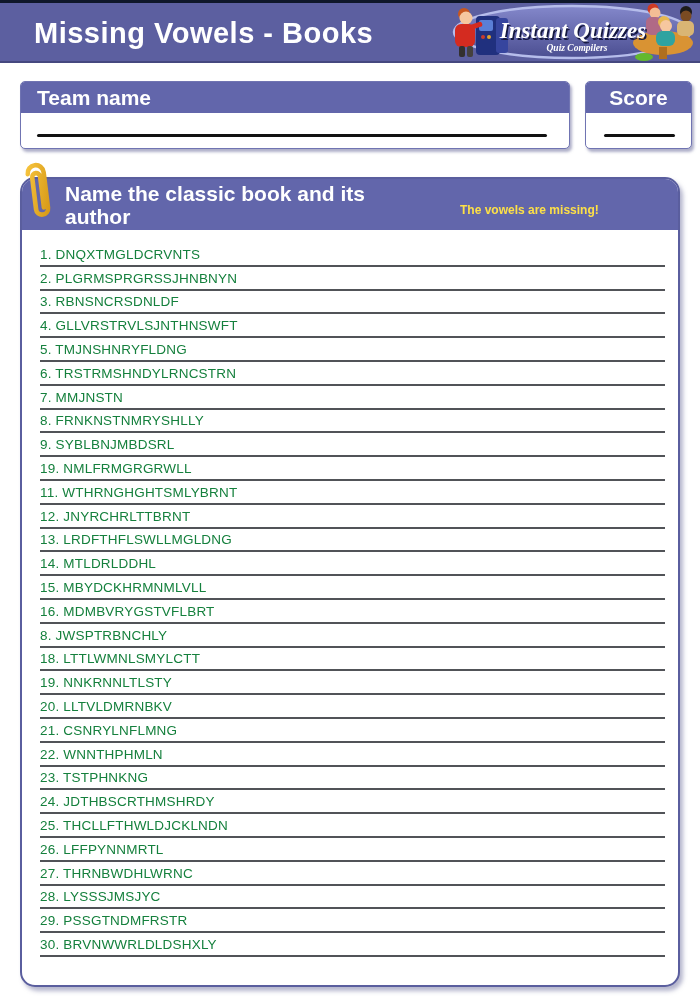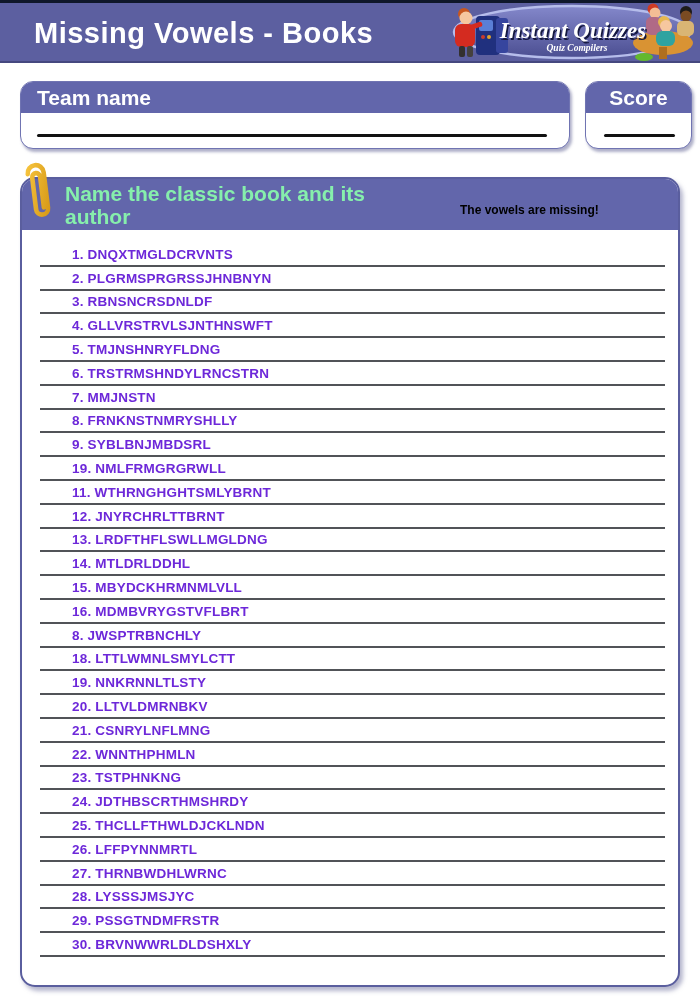--- a/index.html
+++ b/index.html
@@ -11,45 +11,45 @@
        border-top:3px solid #0f172a;border-bottom:2px solid #45487f;box-sizing:border-box;}
   .page-title{position:absolute;left:34px;top:14px;margin:0;color:#fff;
               font-size:29px;font-weight:bold;letter-spacing:.5px;}
 
   
   .logo{position:absolute;right:2px;top:1px;width:250px;height:54px;}
   .logo svg{display:block;}
 
   
   .infobox{position:absolute;top:81px;height:68px;background:#fff;border:1px solid #7074b2;
-           border-radius:13px;overflow:hidden;box-shadow:2px 3px 3px rgba(108,110,155,.55);
+           border-radius:5px;overflow:hidden;box-shadow:2px 3px 3px rgba(108,110,155,.55);
            box-sizing:border-box;}
   .team-box{left:20px;width:550px;}
   .score-box{left:585px;width:107px;}
   .box-head{height:31px;background:#6266ab;color:#fff;font-size:21px;font-weight:bold;
             line-height:31px;padding-left:16px;}
   .box-head.center{text-align:center;padding-left:0;}
   .write-line{position:absolute;height:3px;background:#111;bottom:11px;border-radius:2px;}
   .team-box .write-line{left:16px;right:22px;}
   .score-box .write-line{left:18px;right:16px;}
 
   
   .panel{position:absolute;left:20px;top:177px;width:660px;height:810px;background:#fff;
          border:2px solid #5a5e9e;border-radius:15px;overflow:hidden;box-sizing:border-box;
          box-shadow:3px 4px 4px rgba(108,110,155,.5);}
   .panel-head{position:relative;height:51px;background:#6266ab;}
-  .panel-head h2{margin:0;padding:3px 0 0 43px;width:340px;color:#86efac;
+  .panel-head h2{margin:0;padding:3px 0 0 43px;width:340px;color:#ffffff;
                  font-size:21px;line-height:23px;font-weight:bold;}
-  .note{position:absolute;left:438px;top:24px;color:#000000;font-size:12px;font-weight:bold;}
+  .note{position:absolute;left:438px;top:24px;color:#fde047;font-size:12px;font-weight:bold;}
 
   .list{position:absolute;left:0;right:0;top:64px;}
   .row{height:23.8px;margin:0 13px 0 18px;border-bottom:2px solid #515358;
        display:flex;align-items:flex-end;box-sizing:border-box;}
-  .row span{font-size:13.5px;font-weight:bold;color:#6d28d9;padding-bottom:3px;
-            letter-spacing:.2px;white-space:nowrap;margin-left:32px;}
+  .row span{font-size:13.5px;font-weight:normal;color:#15803d;padding-bottom:3px;
+            letter-spacing:.2px;white-space:nowrap;}
 
   
   .paperclip{position:absolute;left:22px;top:156px;z-index:5;transform:rotate(-7deg);}
 </style>
 </head>
 <body>
 
 <div class="page">
 
   <header class="top">

